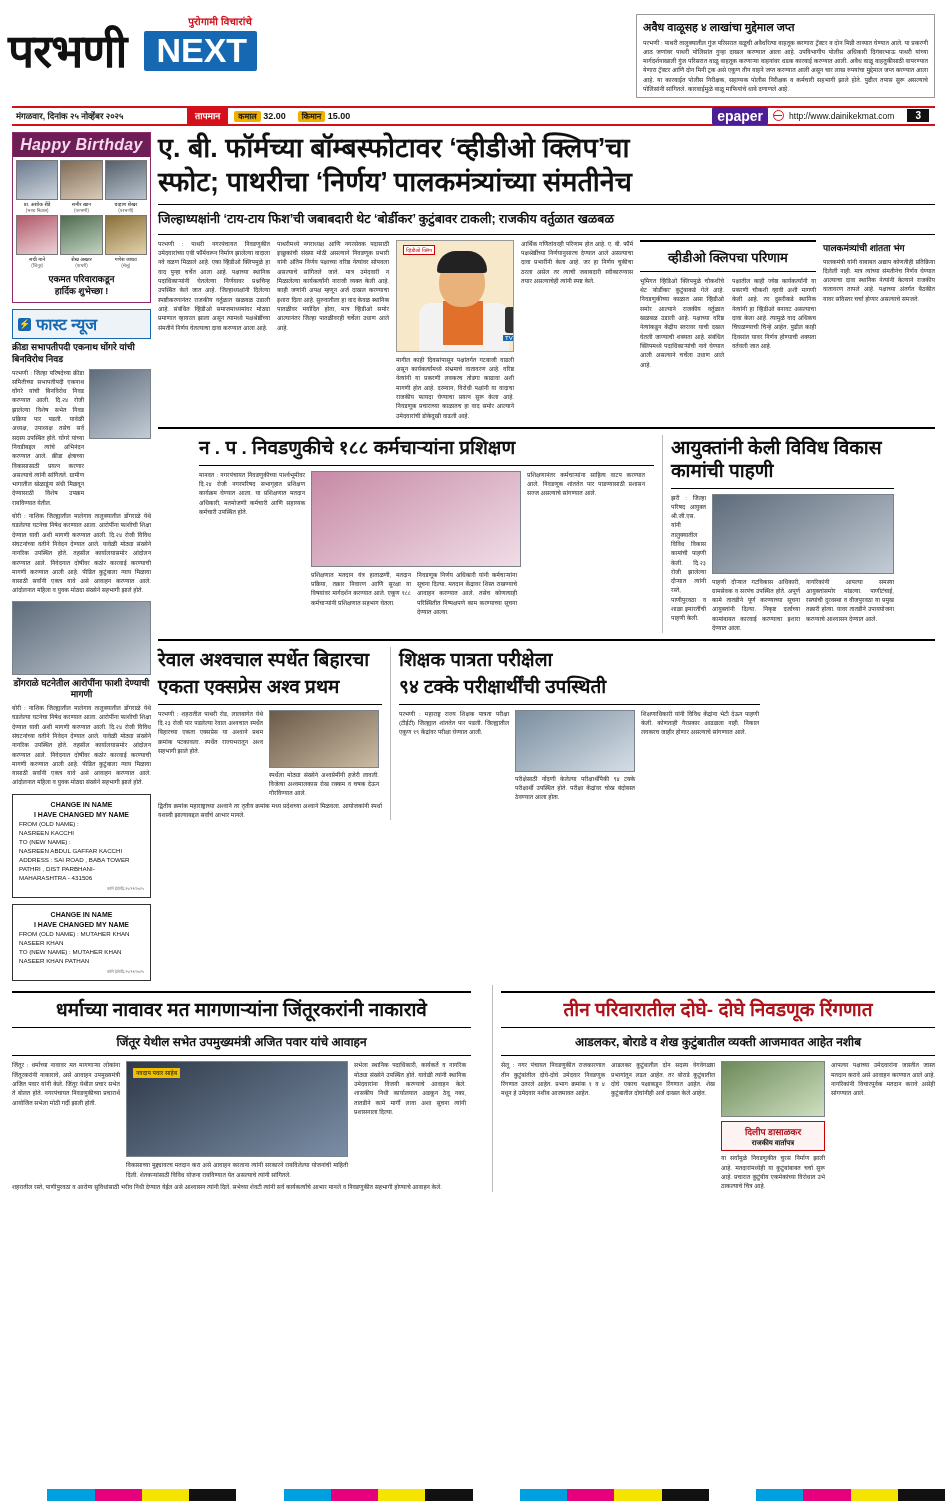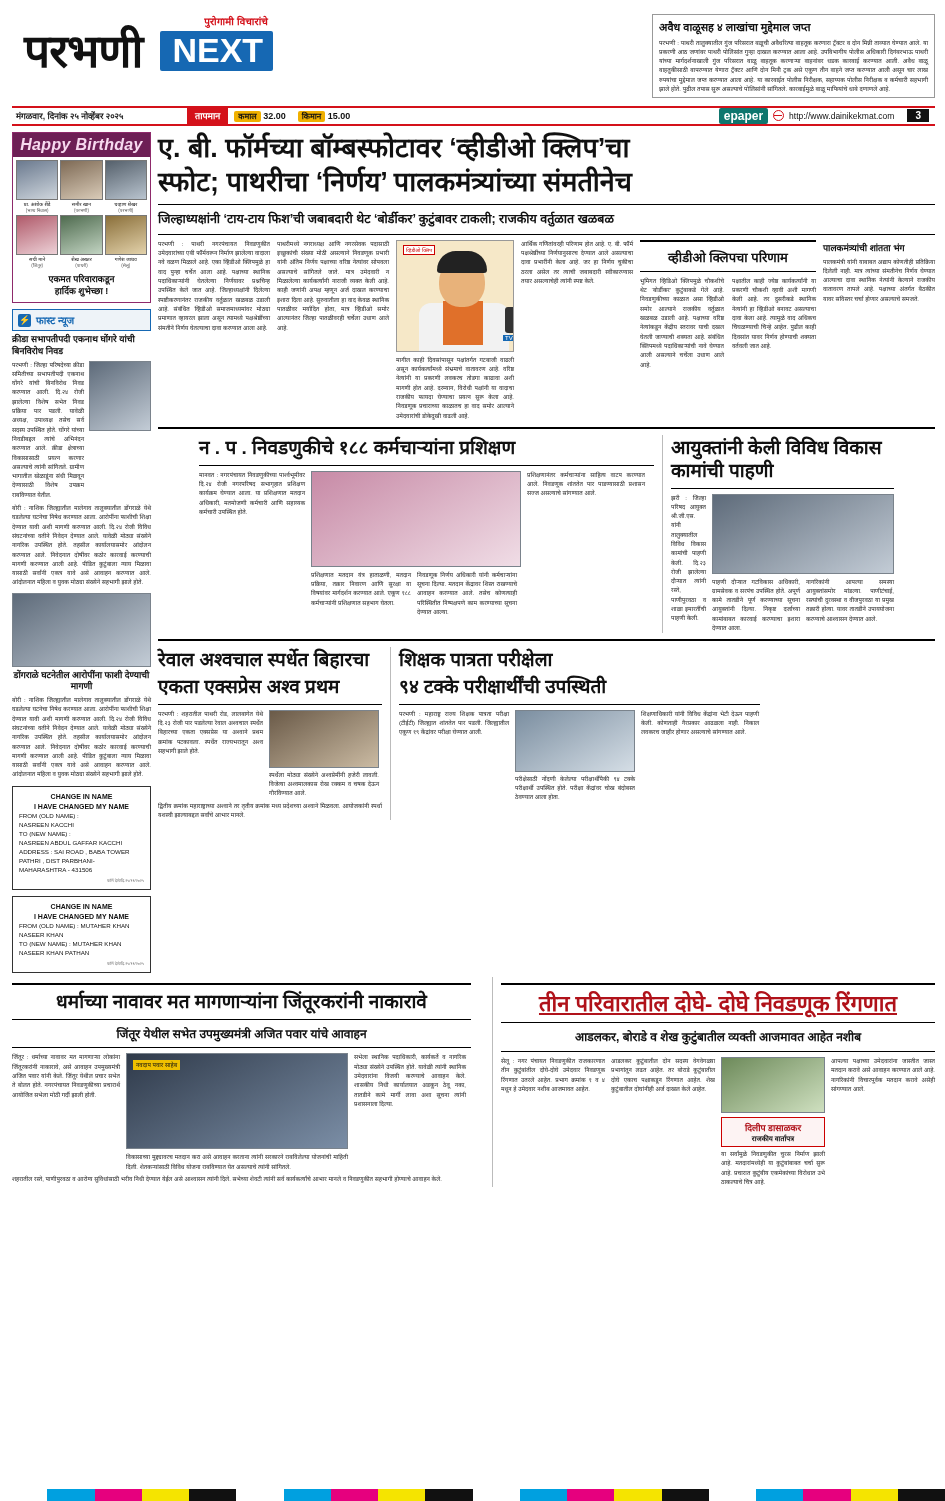--- a/index.html
+++ b/index.html
@@ -8,21 +8,21 @@
     width: 945px; height: 1501px;
     background: #ffffff;
     font-family: "Liberation Sans", sans-serif;
     color: #111;
     overflow: hidden;
     position: relative;
   }
   .page { position: relative; width: 945px; height: 1501px; padding: 0; }
 
   
-  .masthead { display:flex; align-items:flex-start; padding: 14px 10px 0 24px; }
+  .masthead { display:flex; align-items:flex-start; padding: 14px 10px 0 8px; }
   .mh-left { width: 620px; position: relative; }
   .logo-row { display:flex; align-items:center; gap: 8px; }
   .ekmat-block { width: 250px; text-align:right; padding-right:6px; }
   .ekmat-tag { font-size: 10px; color:#d4111a; font-weight:bold; letter-spacing:.2px; }
   .ekmat-word { font-size: 40px; font-weight:bold; color:#111; line-height:1; margin-top:-2px;}
   .parbhani { font-size: 46px; font-weight: bold; letter-spacing:-1px; color:#111; line-height:1; }
   .next-badge { display:inline-flex; align-items:center; background:#1668b3; color:#fff;
     font-size: 34px; font-weight:bold; padding: 2px 10px 4px 12px; line-height:1; margin-left:10px;
     border-radius:2px; position:relative; }
   .mh-right { flex:1; border:1px solid #999; margin-left: 8px; padding: 4px 6px; }
@@ -30,21 +30,21 @@
   .mh-right p { margin:0; font-size: 6.1px; line-height:1.5; text-align:justify; color:#222; }
 
   
   .infobar { display:flex; align-items:center; border-top:2px solid #d4111a; border-bottom:2px solid #d4111a;
     margin: 8px 10px 0 12px; height: 20px; font-size: 9px; }
   .ib-date { flex: 0 0 175px; padding-left: 4px; font-weight:bold; color:#222; font-size:8.5px;}
   .ib-temp-label { background:#d4111a; color:#fff; font-weight:bold; padding:2px 8px; font-size:9px; }
   .ib-seg { padding: 0 6px; font-weight:bold; font-size:9px; }
   .ib-chip { background:#f0b000; color:#111; font-weight:bold; font-size:8px; padding:1px 4px; border-radius:2px;}
   .ib-epaper { margin-left:auto; display:flex; align-items:center; gap:5px; padding-right:6px; }
-  .epaper-tag { background:#0f766e; color:#fff; font-size:12px; padding:1px 5px; border-radius:2px; font-weight:bold;}
+  .epaper-tag { background:#4c1d95; color:#fff; font-size:14px; padding:1px 5px; border-radius:2px; font-weight:bold;}
   .globe { width:11px; height:11px; border-radius:50%; border:1.5px solid #d4111a; display:inline-block; position:relative;}
   .globe:after{content:"";position:absolute;left:0;top:4px;width:8px;height:0;border-top:1.5px solid #d4111a;}
   .ib-url { font-size:8.5px; color:#111; }
   .pagenum { background:#111; color:#fff; font-weight:bold; font-size:10px; padding:1px 8px; margin-left:8px; }
 
   
   .main { display:flex; padding: 6px 10px 0 12px; gap: 7px; }
   .col-left { width: 176px; }
   .col-rest { flex:1; }
 
@@ -63,21 +63,21 @@
   .hb-photo.p6{background:linear-gradient(160deg,#8a6f3a,#e3d2ab);} 
   .hb-name { font-size:5px; line-height:1.2; margin-top:1px; }
   .hb-sub { font-size:4.5px; color:#555; }
   .hb-foot { text-align:center; font-size:9px; font-weight:bold; padding:3px 2px 5px; line-height:1.3; }
 
   
   .fastnews-head { display:flex; align-items:center; gap:5px; background:#eef3f8; border:1px solid #1668b3;
      margin-top:6px; padding:3px 5px; }
   .fn-icon { width:13px;height:13px;background:#1668b3;border-radius:2px;color:#fff;font-size:9px;
      display:flex;align-items:center;justify-content:center;}
-  .fn-title { color:#1668b3; font-weight:bold; font-size:10px;text-align:center; }
+  .fn-title { color:#1668b3; font-weight:bold; font-size:16px;text-align:center; }
   .body-text { font-size:6px; line-height:1.55; text-align:justify; color:#222; }
 
   h2.headline { font-size: 27px; line-height:1.25; font-weight:bold; margin:0; }
   .deck { font-size: 12.5px; font-weight:bold; margin: 6px 0 4px; line-height:1.4; }
 
   .rule { border-top:1px solid #000; margin: 5px 0; }
   .rule-thick { border-top:2px solid #000; margin: 6px 0; }
 
   .sec-title { font-size: 19px; font-weight:bold; line-height:1.2; margin: 2px 0 4px; }
   .sec-title-sm { font-size: 13px; font-weight:bold; margin: 3px 0; }
@@ -368,21 +368,21 @@
           </div>
           <div class="body-text" style="margin-top:4px;">विकासाच्या मुद्द्यावरच मतदान करा असे आवाहन करताना त्यांनी सरकारने राबविलेल्या योजनांची माहिती दिली. शेतकऱ्यांसाठी विविध योजना राबविण्यात येत असल्याचे त्यांनी सांगितले.</div>
         </div>
         <div style="width:112px;" class="body-text">सभेला स्थानिक पदाधिकारी, कार्यकर्ते व नागरिक मोठ्या संख्येने उपस्थित होते. यावेळी त्यांनी स्थानिक उमेदवारांना विजयी करण्याचे आवाहन केले. शासकीय निधी कार्यालयात अडकून ठेवू नका, तातडीने कामे मार्गी लावा अशा सूचना त्यांनी प्रशासनाला दिल्या.</div>
       </div>
       <div class="body-text" style="margin-top:3px;">शहरातील रस्ते, पाणीपुरवठा व आरोग्य सुविधांसाठी भरीव निधी देण्यात येईल असे आश्वासन त्यांनी दिले. सभेच्या शेवटी त्यांनी सर्व कार्यकर्त्यांचे आभार मानले व निवडणुकीत सहभागी होण्याचे आवाहन केले.</div>
     </div>
 
     <div style="flex:1; border-left:1px solid #bbb; padding-left:8px;">
       <div class="rule-thick"></div>
-      <div class="sec-title center redtitle" style="font-size:22px;text-decoration:underline;">तीन परिवारातील दोघे- दोघे निवडणूक रिंगणात</div>
+      <div class="sec-title center redtitle" style="font-size:19px;">तीन परिवारातील दोघे- दोघे निवडणूक रिंगणात</div>
       <div class="rule"></div>
       <div class="deck center" style="font-size:12px;">आडलकर, बोराडे व शेख कुटुंबातील व्यक्ती आजमावत आहेत नशीब</div>
       <div class="rule"></div>
       <div style="display:flex; gap:6px;">
         <div style="width:104px;" class="body-text">सेलू : नगर पंचायत निवडणुकीत राजकारणात तीन कुटुंबांतील दोघे-दोघे उमेदवार निवडणूक रिंगणात उतरले आहेत. प्रभाग क्रमांक १ व ४ मधून हे उमेदवार नशीब आजमावत आहेत.</div>
         <div style="width:104px;" class="body-text">आडलकर कुटुंबातील दोन सदस्य वेगवेगळ्या प्रभागांतून लढत आहेत. तर बोराडे कुटुंबातील दोघे एकाच पक्षाकडून रिंगणात आहेत. शेख कुटुंबातील दोघांनीही अर्ज दाखल केले आहेत.</div>
         <div style="width:104px;">
           <div class="imgph field" style="height:56px;"></div>
           <div class="sign-box" style="margin-top:4px;">
             <div class="sign-name">दिलीप डासाळकर</div>

